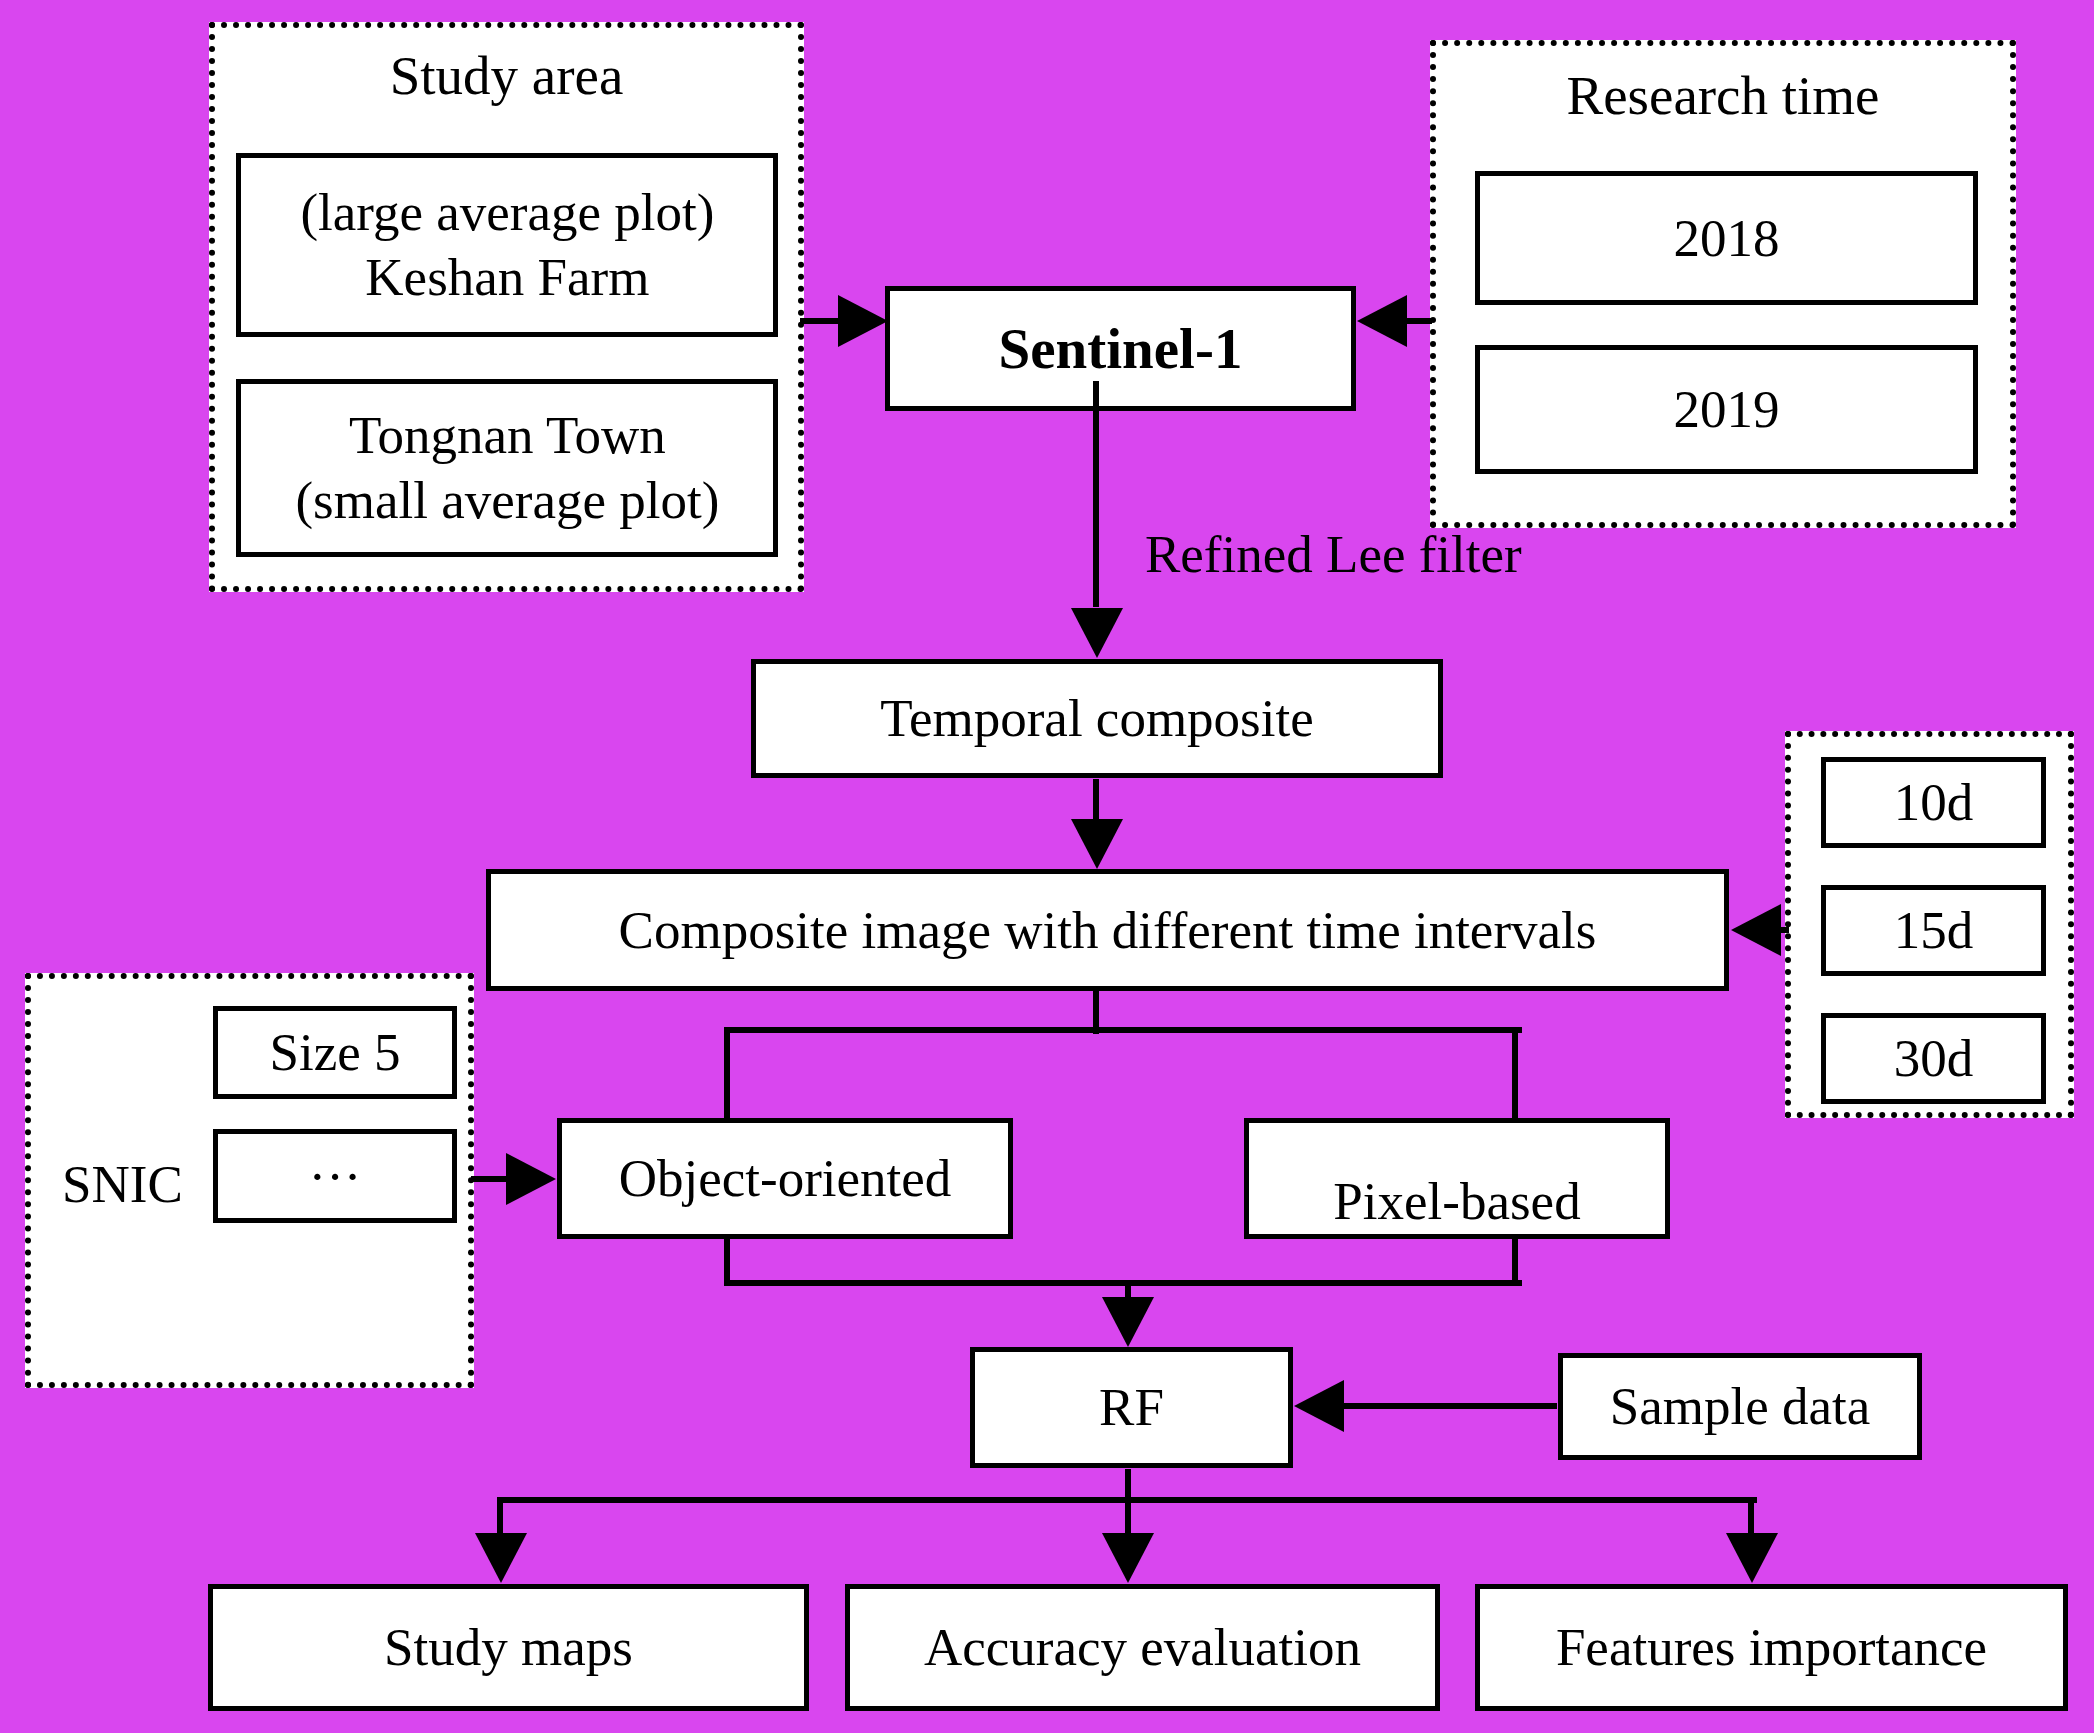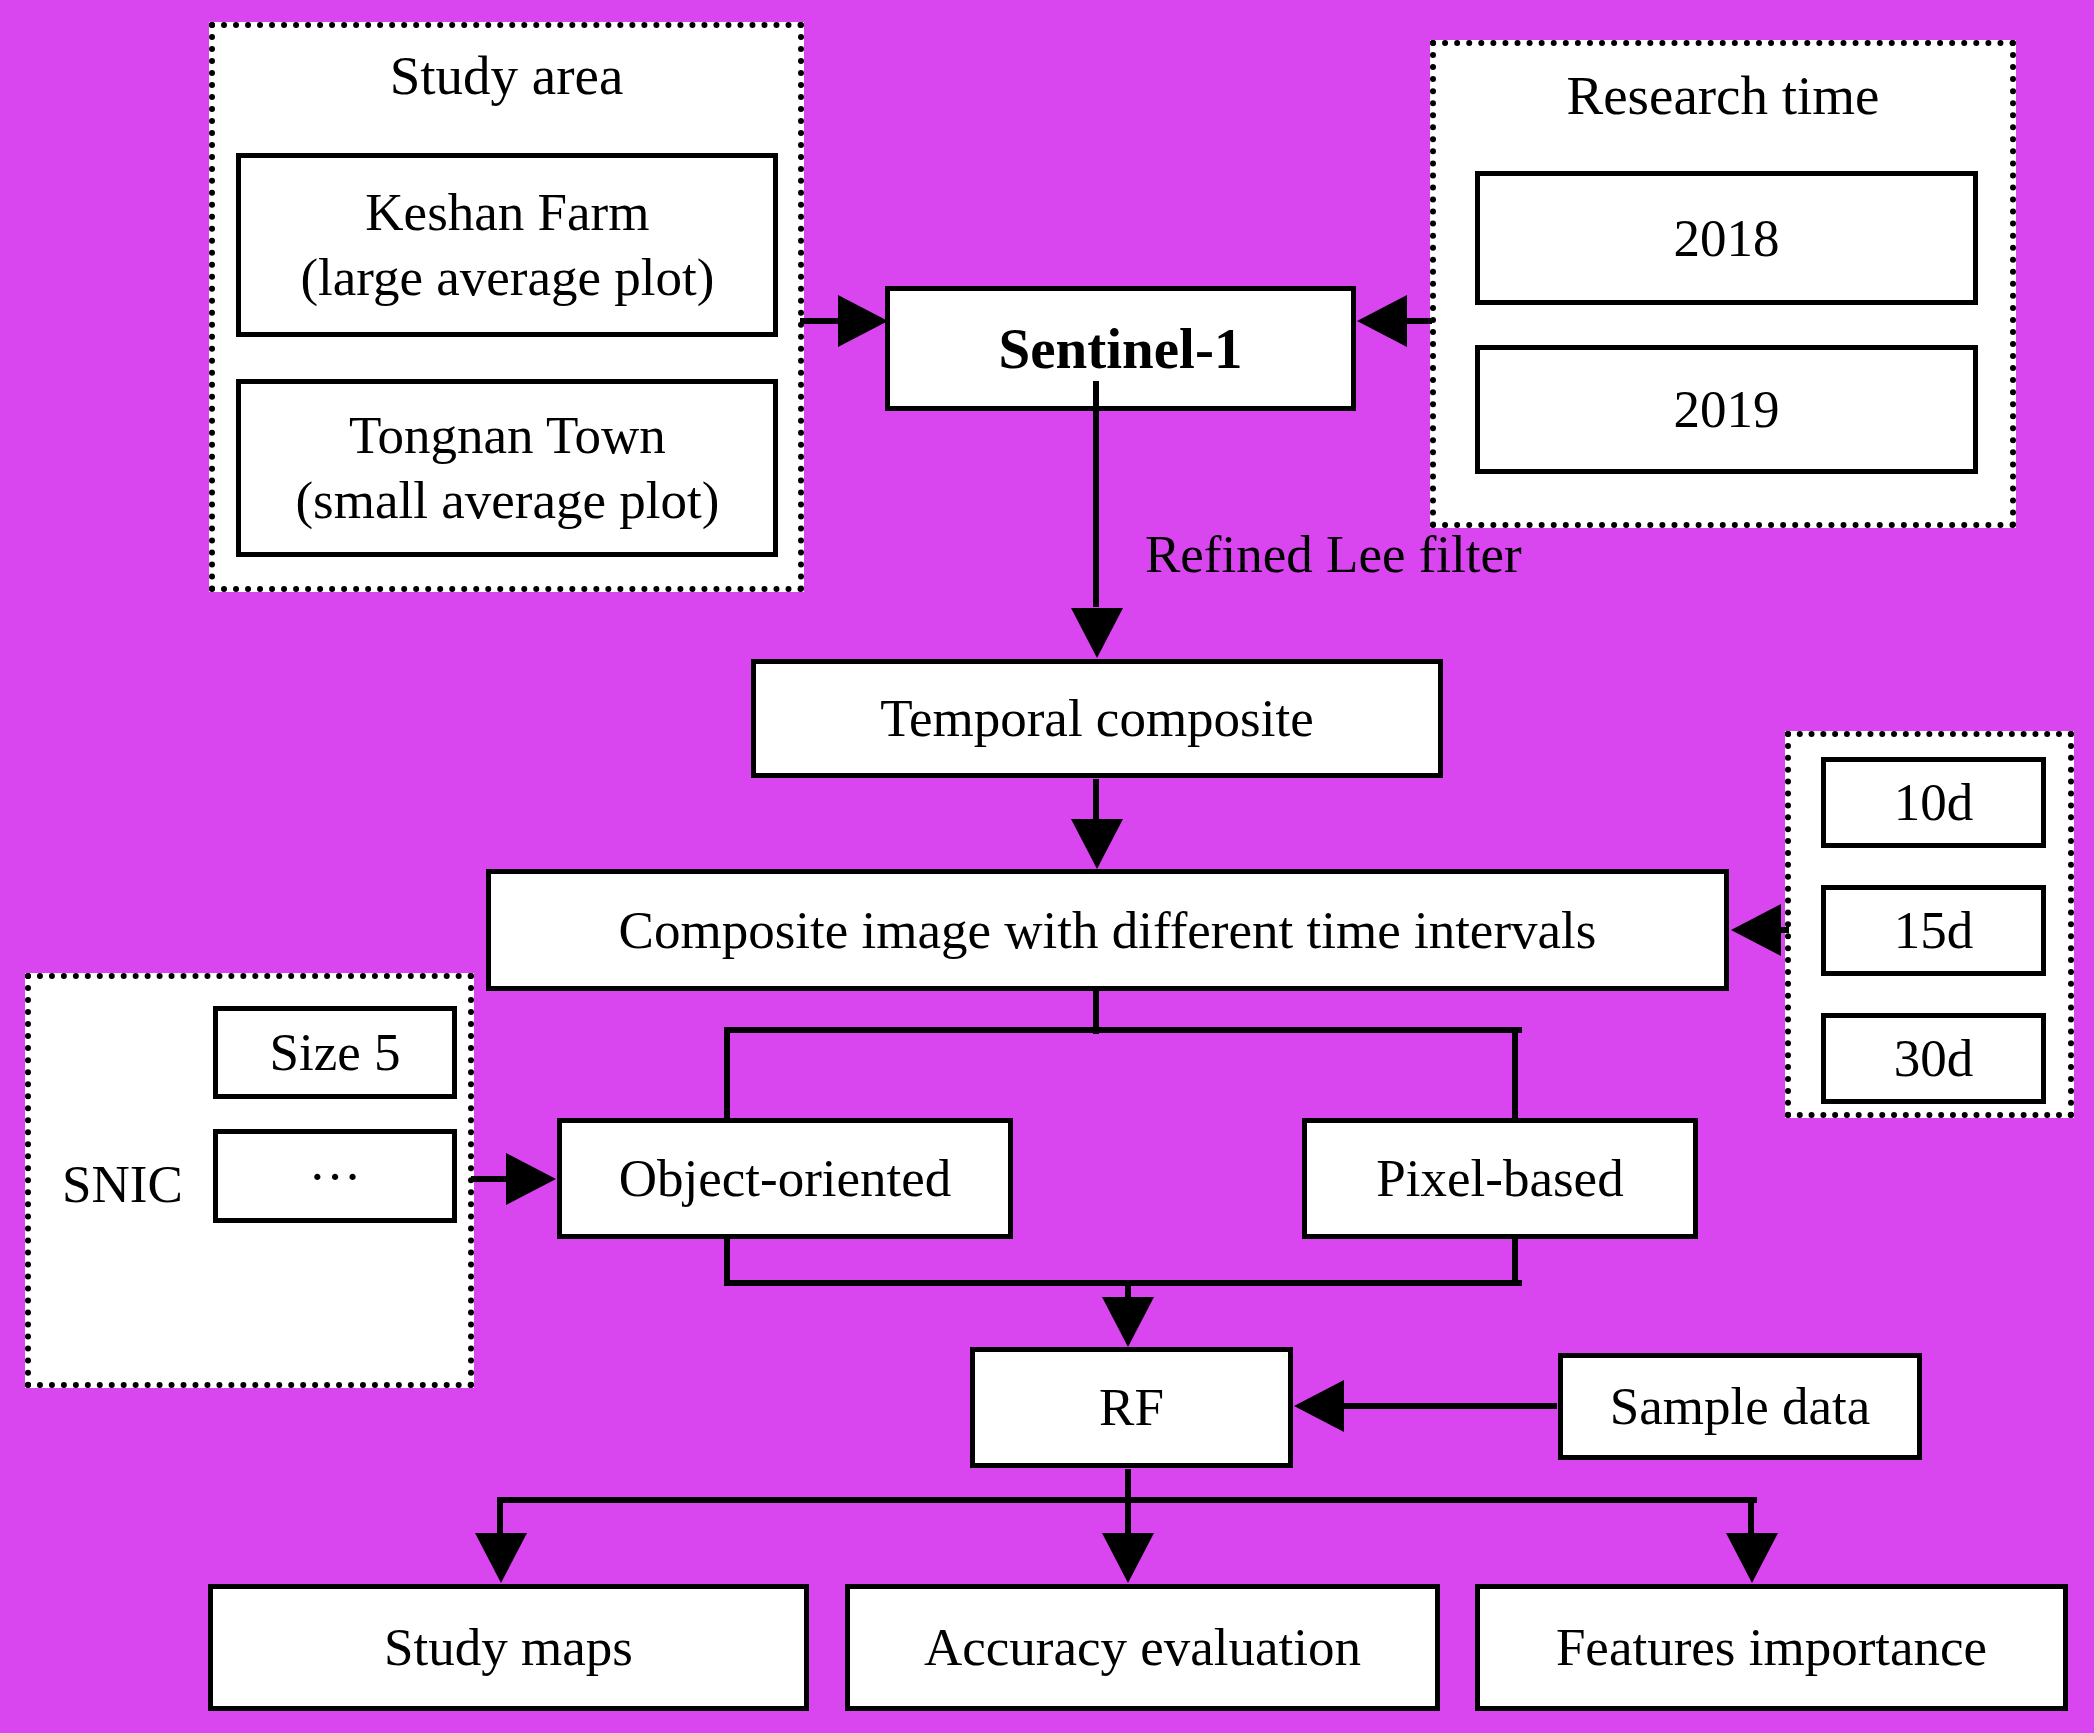--- a/index.html
+++ b/index.html
@@ -79,22 +79,22 @@
   .line2 { display: block; }
 </style>
 </head>
 <body>
 
 <div class="canvas">
 
   <div class="dgroup" style="left:209px; top:22px; width:595px; height:570px;">
     <div class="group-title" style="top:16px;">Study area</div>
     <div class="node" style="left:21.4px; top:125px; width:542px; height:184px;">
+      <span class="line2">(large average plot)</span>
       <span class="line2">Keshan Farm</span>
-      <span class="line2">(large average plot)</span>
     </div>
     <div class="node" style="left:21.4px; top:351px; width:542px; height:178px;">
       <span class="line2">Tongnan Town</span>
       <span class="line2">(small average plot)</span>
     </div>
   </div>
 
   <div class="dgroup" style="left:1430px; top:40px; width:586px; height:488px;">
     <div class="group-title" style="top:18px;">Research time</div>
     <div class="node" style="left:39px; top:125px; width:503px; height:134px;">
@@ -159,21 +159,21 @@
       <span>···</span>
     </div>
   </div>
 
   <div class="hline" style="left:471px; top:1176px; width:39px;"></div>
   <div class="ah-right" style="left:506px; top:1153px;"></div>
 
   <div class="node" style="left:557px; top:1118px; width:456px; height:121px;">
     <span>Object-oriented</span>
   </div>
-  <div class="node" style="left:1302px; top:1118px; width:396px; height:121px;">
+  <div class="node" style="left:1244px; top:1118px; width:426px; height:121px;justify-content:flex-end;">
     <span>Pixel-based</span>
   </div>
 
   <div class="vline" style="left:724px; top:1238px; height:48px;"></div>
   <div class="vline" style="left:1512px; top:1238px; height:48px;"></div>
   <div class="hline" style="left:724px; top:1280px; width:798px;"></div>
   <div class="vline" style="left:1125px; top:1280px; height:21.4px;"></div>
   <div class="ah-down" style="left:1102px; top:1297px;"></div>
 
   <div class="node" style="left:970px; top:1347px; width:323px; height:121px;font-family:Liberation Serif, serif;">

